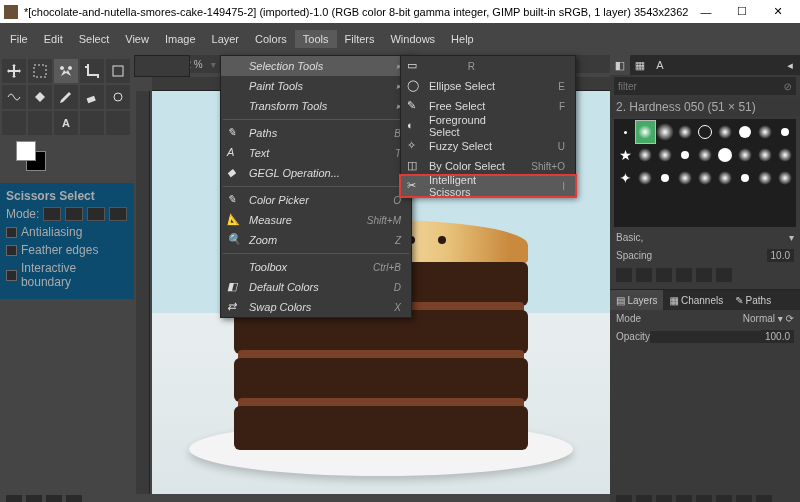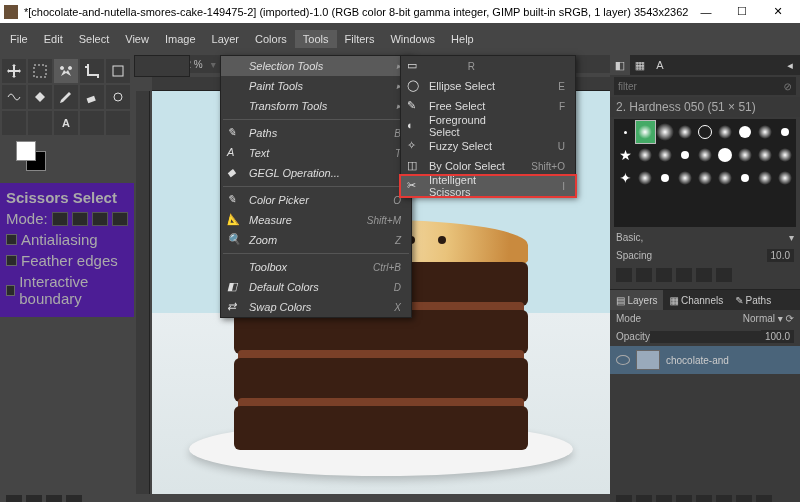--- a/index.html
+++ b/index.html
@@ -21,21 +21,21 @@
 .left { width:134px; background:#454545; display:flex; flex-direction:column; }
 .toolbox { padding:4px 2px; }
 .tool-row { display:flex; gap:2px; margin-bottom:2px; }
 .tool { width:24px; height:24px; background:#3a3a3a; display:flex; align-items:center; justify-content:center; position:relative; }
 .tool.sel { background:#5a5a5a; }
 .tool svg { width:16px; height:16px; }
 .swatches { position:relative; width:40px; height:34px; margin:6px 0 4px 14px; }
 .swatch { position:absolute; width:20px; height:20px; border:1px solid #888; }
 .swatch.fg { background:#fff; top:0; left:0; z-index:2; }
 .swatch.bg { background:#000; top:10px; left:10px; }
-.tool-opts { background:#4c1d95; padding:6px 6px; color:#aaa; font-size:15px; }
+.tool-opts { background:#0c4a6e; padding:6px 6px; color:#aaa; font-size:12px; }
 .tool-opts .hdr { font-weight:bold; margin-bottom:4px; }
 .tool-opts .row { display:flex; align-items:center; gap:4px; margin-bottom:4px; }
 .mini { width:18px; height:14px; background:#2a2a2a; border:1px solid #555; }
 .chk { width:11px; height:11px; border:1px solid #666; background:#2a2a2a; }
 
 
 .center { flex:1; display:flex; flex-direction:column; background:#454545; position:relative; }
 .ruler-h { position:absolute; top:22px; left:18px; right:0; height:14px; background:#3a3a3a; border-bottom:1px solid #222; }
 .ruler-v { position:absolute; top:36px; left:2px; width:14px; bottom:18px; background:#3a3a3a; border-right:1px solid #222; }
 .canvas { position:absolute; top:36px; left:18px; right:0; bottom:18px; background:#454545; overflow:hidden; }
@@ -488,25 +488,20 @@
       </div>
       <div class="r-row">
           <span>Mode</span>
           <span><span>Normal</span> ▾ ⟳</span>
         </div>
       <div class="r-row">
           <span>Opacity</span>
           <div class="slider"></div>
           <span class="val">100.0</span>
         </div>
-      <div class="lay-row" style="background:#4a647a">
-        <div class="lay-eye"></div>
-        <div class="lay-thumb"></div>
-        <span>chocolate-and</span>
-      </div>
       <div style="flex:1"></div>
       <div class="r-icons">
         <div class="ri"></div>
         <div class="ri"></div>
         <div class="ri"></div>
         <div class="ri"></div>
         <div class="ri"></div>
         <div class="ri"></div>
         <div class="ri"></div>
         <div class="ri"></div>

